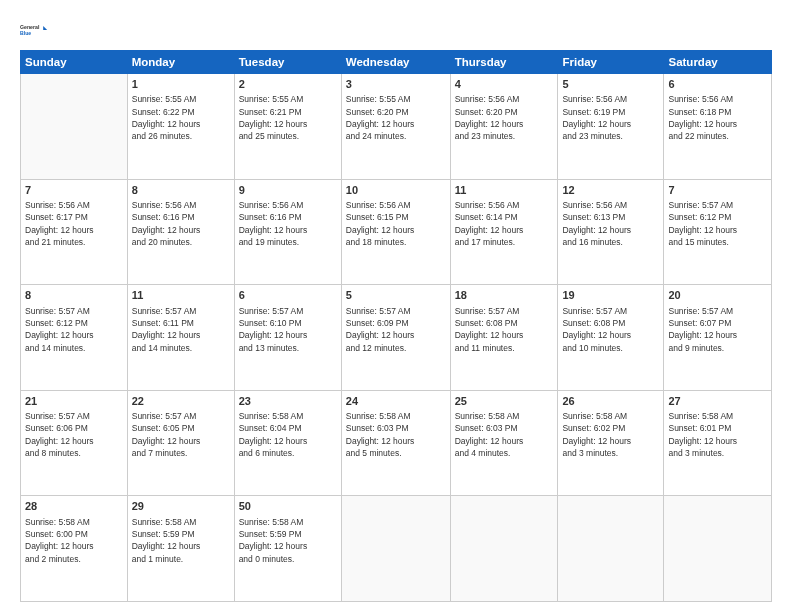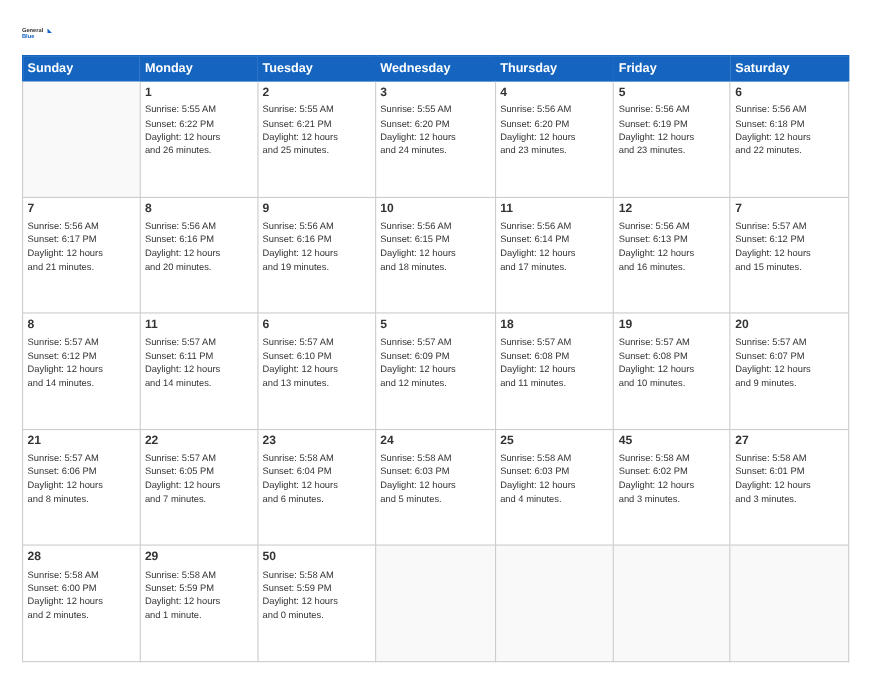--- a/index.html
+++ b/index.html
@@ -224,21 +224,21 @@
           </td>
           <td>
             <span class="day-number">24</span>
             <div class="cell-info">Sunrise: 5:58 AM<br>Sunset: 6:03 PM<br>Daylight: 12 hours<br>and 5 minutes.</div>
           </td>
           <td>
             <span class="day-number">25</span>
             <div class="cell-info">Sunrise: 5:58 AM<br>Sunset: 6:03 PM<br>Daylight: 12 hours<br>and 4 minutes.</div>
           </td>
           <td>
-            <span class="day-number">45</span>
+            <span class="day-number">26</span>
             <div class="cell-info">Sunrise: 5:58 AM<br>Sunset: 6:02 PM<br>Daylight: 12 hours<br>and 3 minutes.</div>
           </td>
           <td>
             <span class="day-number">27</span>
             <div class="cell-info">Sunrise: 5:58 AM<br>Sunset: 6:01 PM<br>Daylight: 12 hours<br>and 3 minutes.</div>
           </td>
         </tr>
         <tr class="last-row">
           <td>
             <span class="day-number">28</span>

